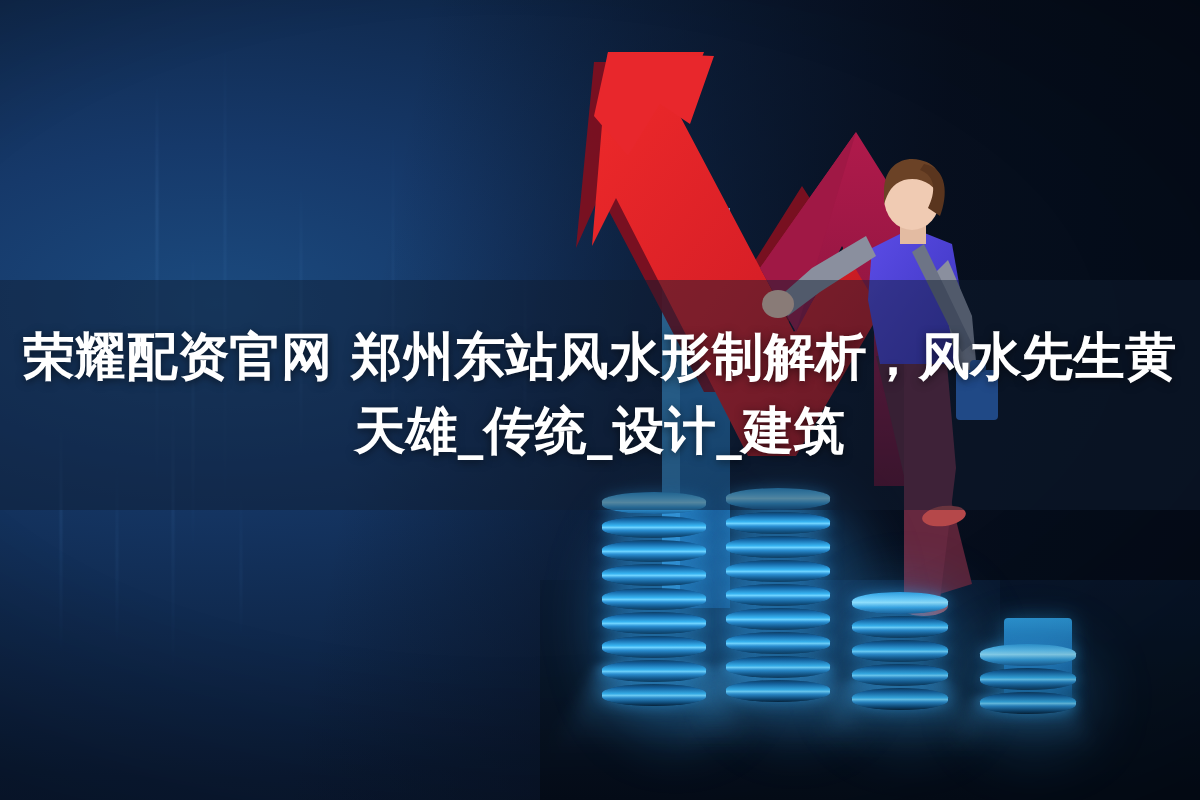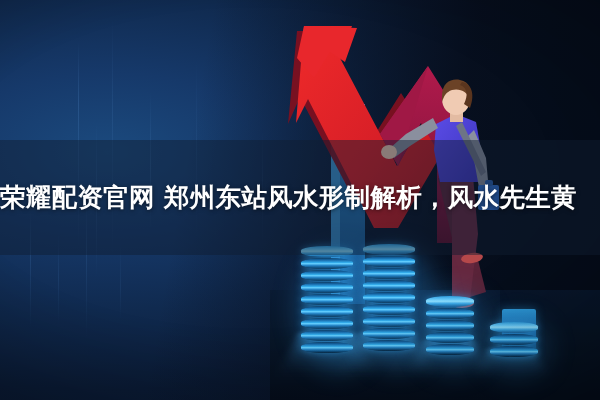--- a/index.html
+++ b/index.html
@@ -123,21 +123,21 @@
     left: 0; top: 140px;
     width: 100%; height: 115px;
     background: rgba(16,28,48,0.46);
   }
   .headline {
     position: absolute;
     left: 0; top: 140px;
     width: 100%; height: 115px;
     display: flex;
     flex-direction: column;
-    align-items: flex-start;
+    align-items: center;
     justify-content: center;
     gap: 4px;
     color: #ffffff;
     font-weight: bold;
     font-size: 25.5px;
     letter-spacing: .3px;
     line-height: 1.28;
     text-shadow: 0 1px 4px rgba(0,0,0,.55);
     pointer-events: none;
   }
@@ -282,15 +282,16 @@
       <div class="coin" style="top:12px;"></div>
       <div class="coin" style="top:24px;"></div>
     </div>
   </div>
 
   <div class="bg-vignette"></div>
 
   <div class="text-band"></div>
   <div class="headline">
     <div class="l1">荣耀配资官网 郑州东站风水形制解析，风水先生黄</div>
+    <div class="l2">天雄_传统_设计_建筑</div>
   </div>
 
 </div>
 
 </body></html>

